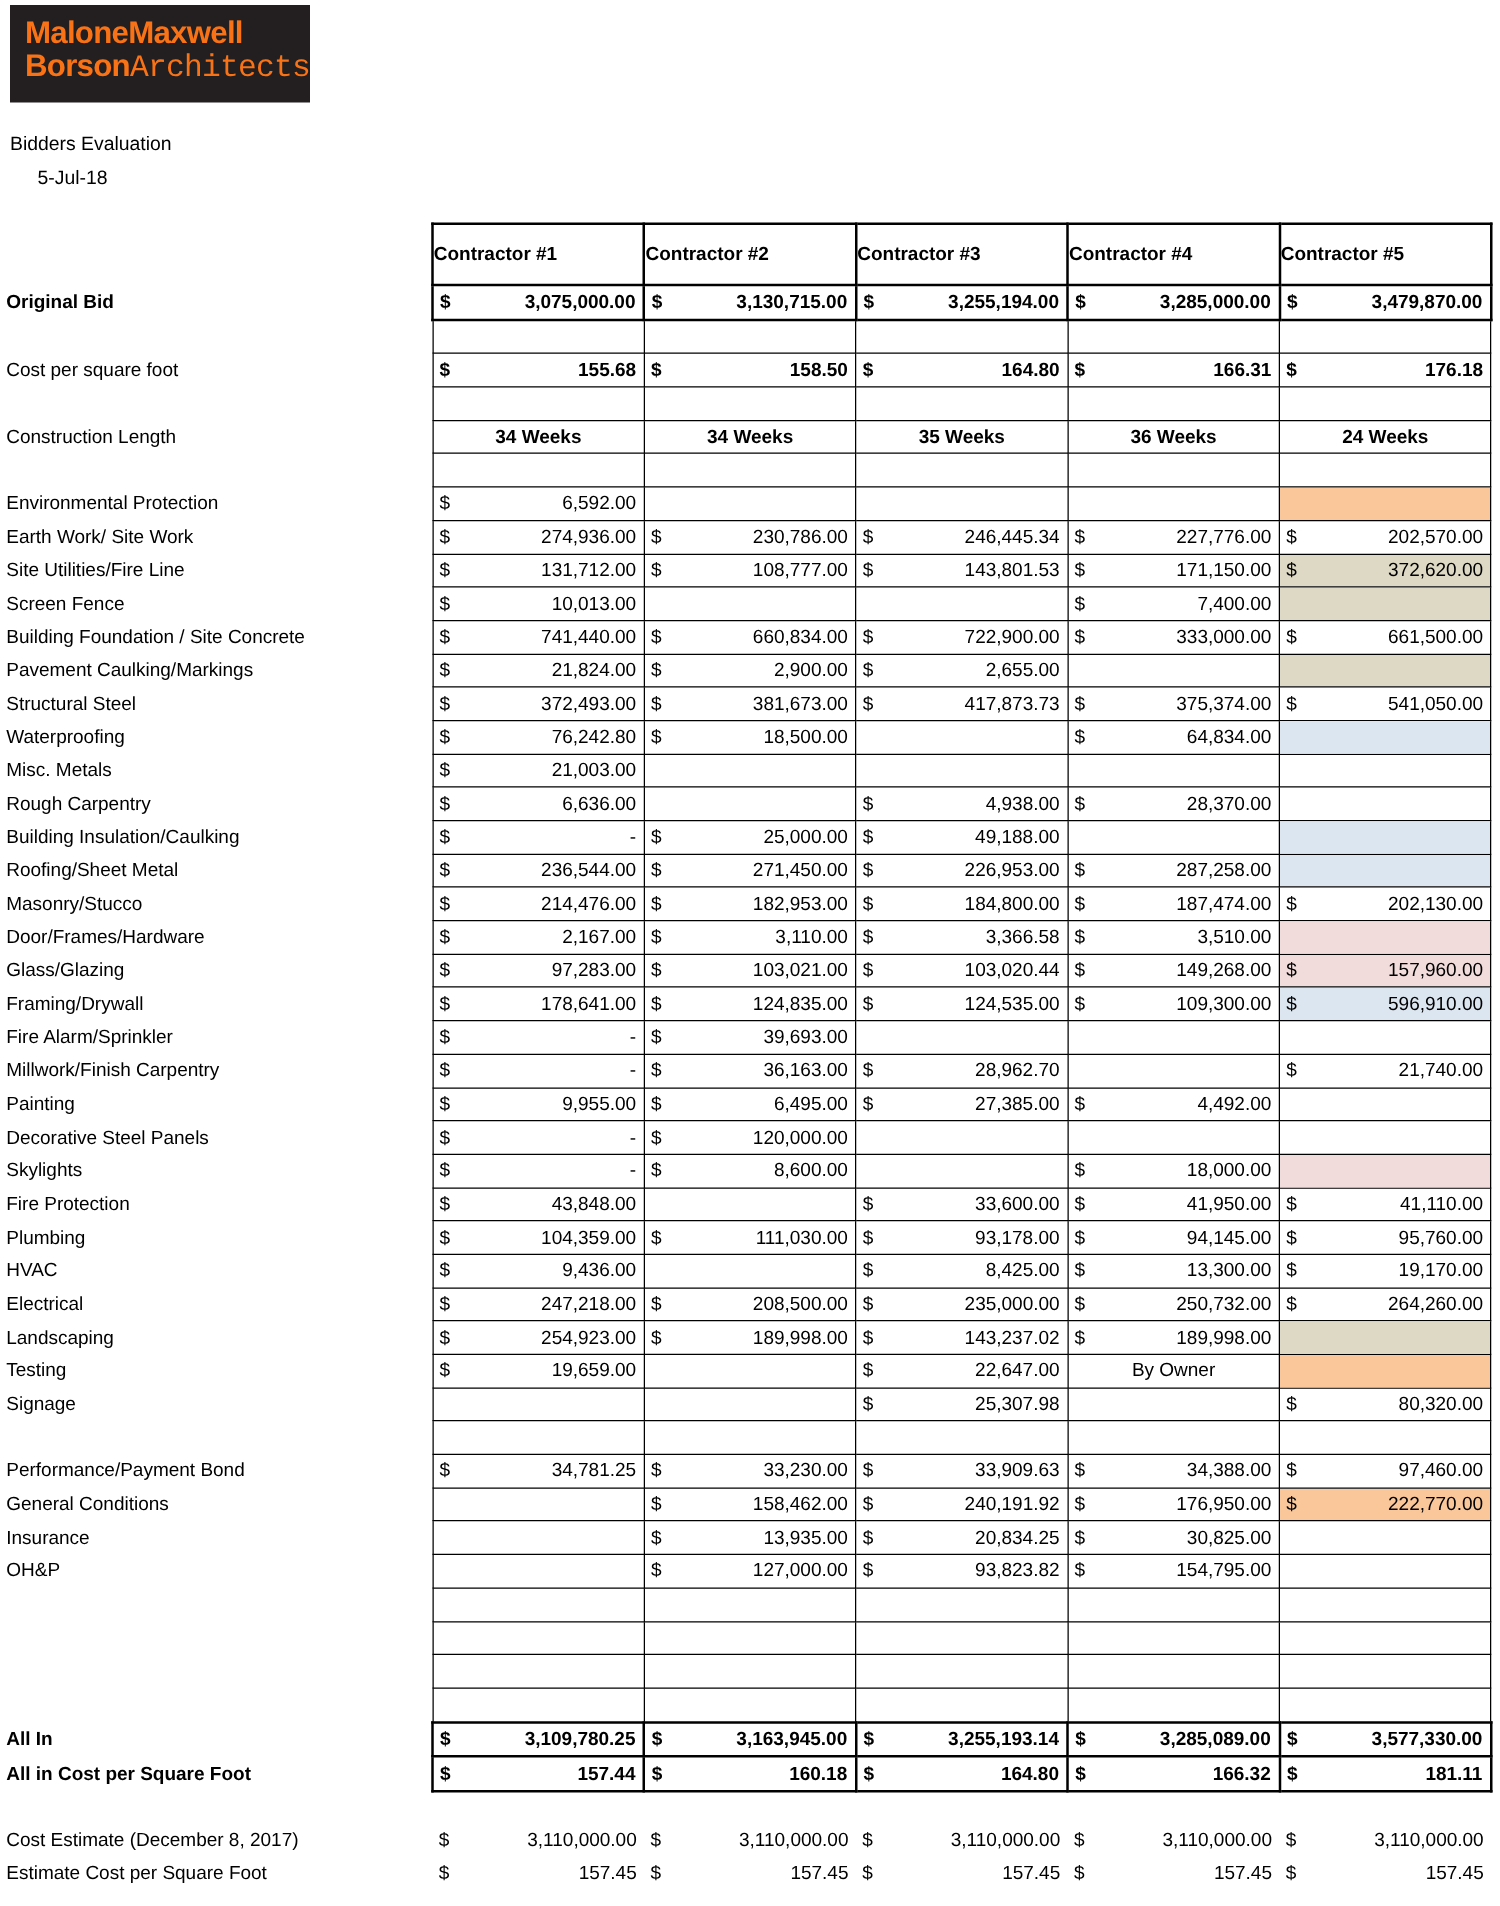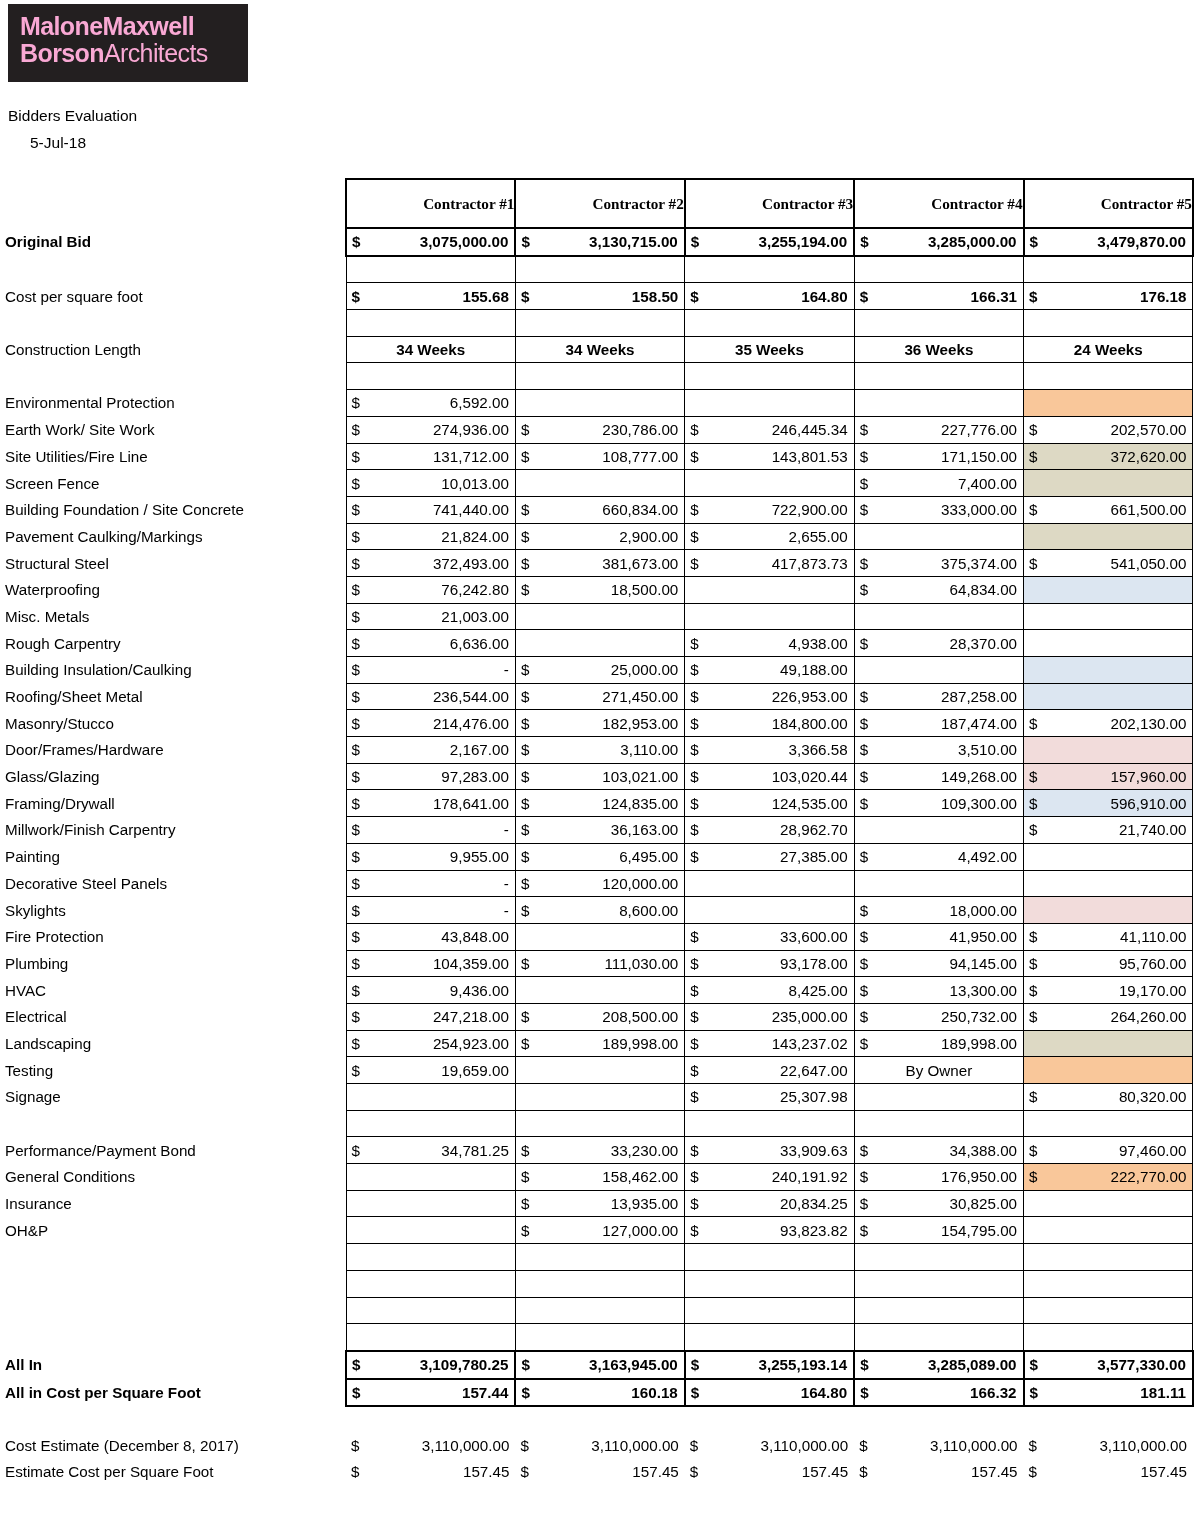--- a/index.html
+++ b/index.html
@@ -17,29 +17,29 @@
   }
 
   
   #logo-block {
     position: absolute;
     left: 8px;
     top: 4px;
     width: 240px;
     height: 78px;
     background: #231f20;
-    color: #f9a8d4;
+    color: #f97316;
     box-sizing: border-box;
     padding: 9px 0 0 12px;
     line-height: 1.08;
     letter-spacing: -0.6px;
   }
   .logo-line { font-size: 25px; white-space: nowrap; }
   .logo-bold { font-weight: bold; }
-  .logo-light { font-weight: normal; }
+  .logo-light { font-weight: normal; font-family: Liberation Mono, monospace; }
 
   
   #doc-title {
     position: absolute;
     left: 8px;
     top: 107px;
     font-size: 15.5px;
   }
   #doc-date {
     position: absolute;
@@ -100,24 +100,23 @@
     justify-content: center;
     height: 100%;
     font-size: 15.2px;
   }
   .bold .sym, .bold .val, .plain.bold { font-weight: bold; }
 
   
   td.hdr {
     border: 2.6px solid #000;
     height: 47px;
-    text-align: right;
+    text-align: left;
     font-weight: bold;
     font-size: 15.2px;
-    font-family: Liberation Serif, serif;
   }
   td.hdr-spacer { border: none; height: 47px; }
 
   
   td.cell.thick { border: 2.6px solid #000; }
 
   
   tr.gap td { border: none; height: 25.7px; }
 
   
@@ -681,20 +680,38 @@
             </div>
           </td>
           <td class="cell fill-blue">
             <div class="money">
               <span class="sym">$</span>
               <span class="val">596,910.00</span>
             </div>
           </td>
         </tr>
         <tr>
+          <td class="lbl">Fire Alarm/Sprinkler</td>
+          <td class="cell">
+            <div class="money">
+              <span class="sym">$</span>
+              <span class="val">-</span>
+            </div>
+          </td>
+          <td class="cell">
+            <div class="money">
+              <span class="sym">$</span>
+              <span class="val">39,693.00</span>
+            </div>
+          </td>
+          <td class="cell"></td>
+          <td class="cell"></td>
+          <td class="cell"></td>
+        </tr>
+        <tr>
           <td class="lbl">Millwork/Finish Carpentry</td>
           <td class="cell">
             <div class="money">
               <span class="sym">$</span>
               <span class="val">-</span>
             </div>
           </td>
           <td class="cell">
             <div class="money">
               <span class="sym">$</span>

